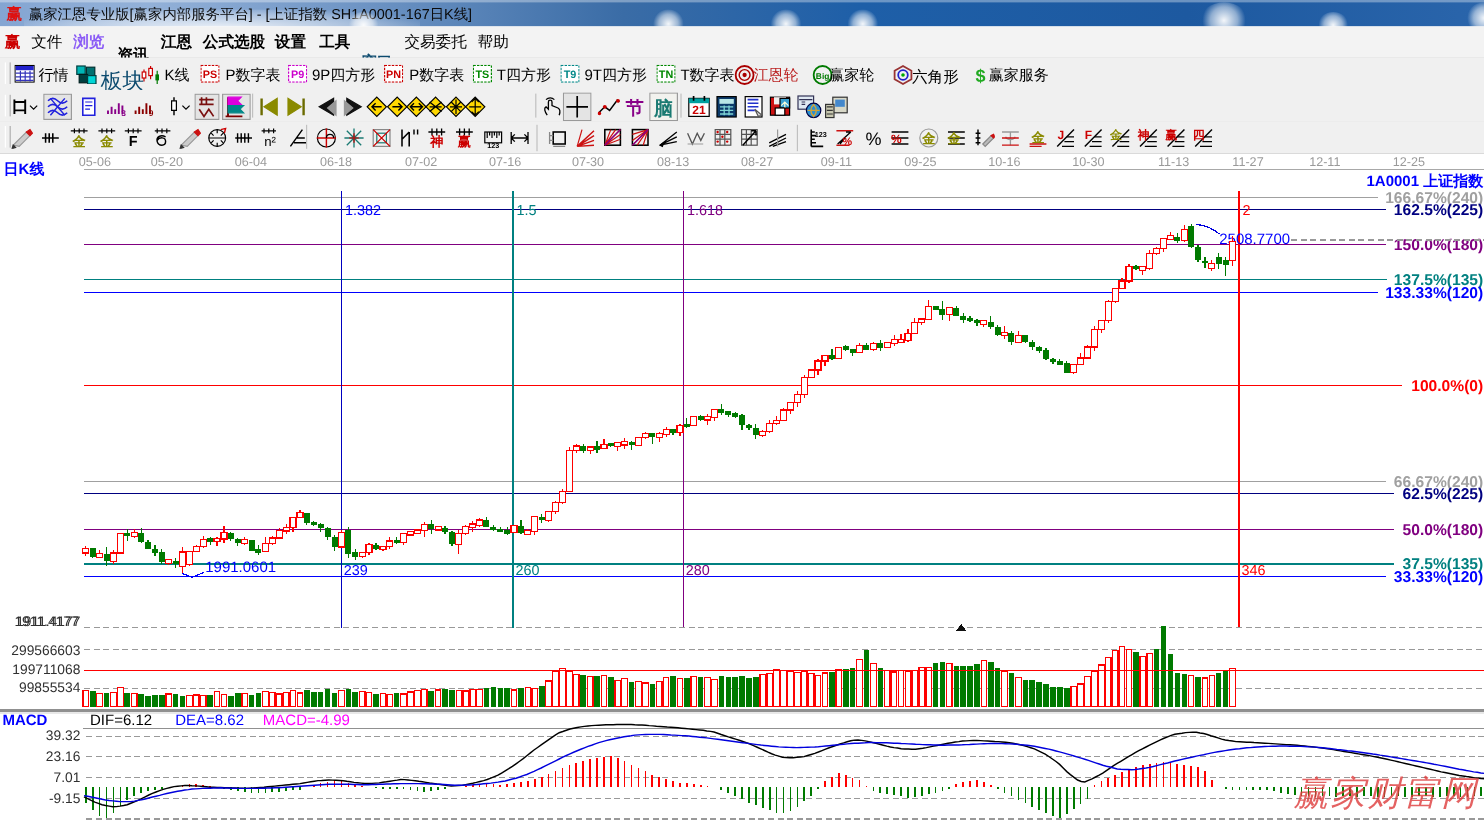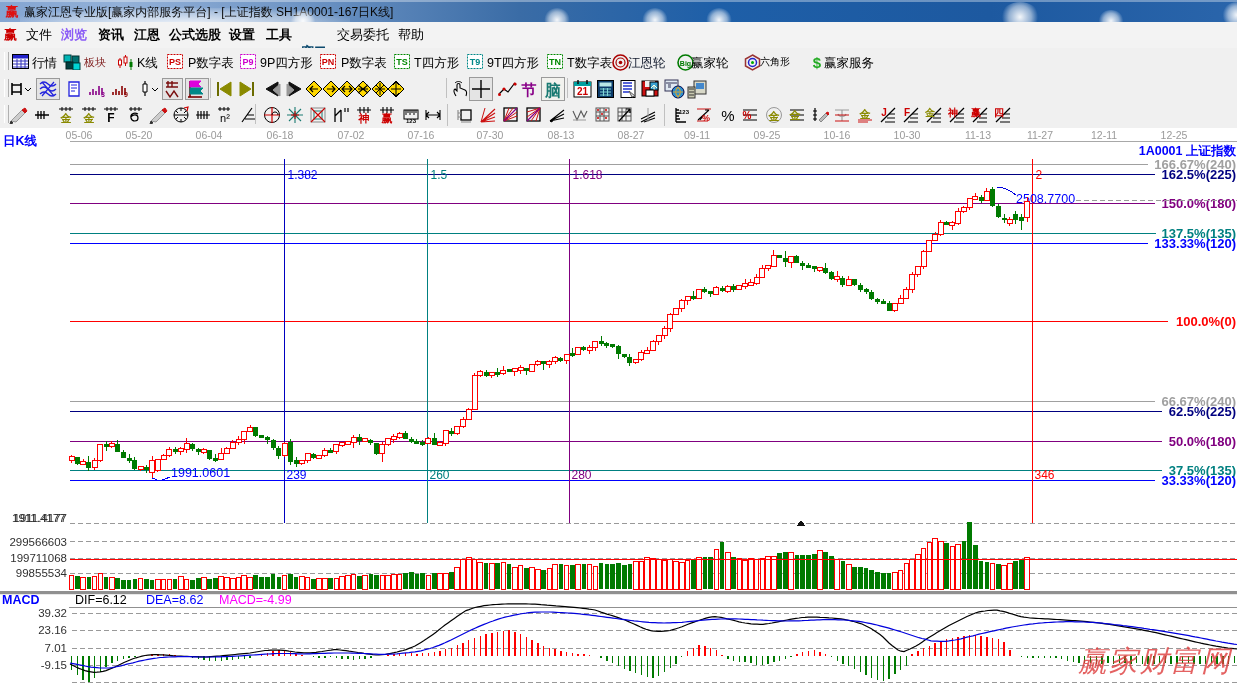--- a/index.html
+++ b/index.html
@@ -32,21 +32,21 @@
 <div class="blob" style="left:642px;top:8px;width:26px;height:24px"></div>
 <div class="blob" style="left:706px;top:8px;width:26px;height:24px"></div>
 <div class="blob" style="left:1000px;top:2px;width:40px;height:30px"></div>
 <div class="blob" style="left:1098px;top:10px;width:26px;height:22px"></div>
 <div class="blob" style="left:1222px;top:2px;width:30px;height:26px"></div>
 </div>
 <div id="menu">
     <span style="position:absolute;left:4px;top:4px;color:#cc0000;font-weight:bold">赢</span>
     <span style="position:absolute;left:26px;top:4px;color:#000;font-weight:normal">文件</span>
     <span style="position:absolute;left:61px;top:4px;color:#8b5cf6;font-weight:bold">浏览</span>
-    <span style="position:absolute;left:98px;top:4px;color:#000;font-weight:bold">资讯</span>
+    <span style="position:absolute;left:98px;top:15px;color:#000;font-weight:bold">资讯</span>
     <span style="position:absolute;left:134px;top:4px;color:#000;font-weight:bold">江恩</span>
     <span style="position:absolute;left:169px;top:4px;color:#000;font-weight:bold">公式选股</span>
     <span style="position:absolute;left:229px;top:4px;color:#000;font-weight:bold">设置</span>
     <span style="position:absolute;left:266px;top:4px;color:#000000;font-weight:bold">工具</span>
     <span style="position:absolute;left:301px;top:21px;color:#0c4a6e;font-weight:bold">窗口</span>
     <span style="position:absolute;left:337px;top:4px;color:#000;font-weight:normal">交易委托</span>
     <span style="position:absolute;left:398px;top:4px;color:#000;font-weight:normal">帮助</span>
   </div>
 <div id="tb1">
     <div class="grip"></div>
@@ -104,31 +104,31 @@
     </svg>
     <svg style="position:absolute;left:744px;top:6px" width="17" height="17" viewBox="0 0 17 17">
       <path d="M8.5 1 L15.5 5 L15.5 12 L8.5 16 L1.5 12 L1.5 5 Z" fill="none" stroke="#993333" stroke-width="1.5"></path>
       <circle cx="8.5" cy="8.5" r="4" fill="none" stroke="#2222cc" stroke-width="1.5"></circle>
       <circle cx="8.5" cy="8.5" r="1.5" fill="#00aa00"></circle>
     </svg>
     <svg style="position:absolute;left:810px;top:6px" width="14" height="17" viewBox="0 0 14 17">
       <text x="7" y="14" font-size="15" font-weight="bold" fill="#22aa22" text-anchor="middle">$</text>
     </svg>
     <span style="position:absolute;left:32px;top:7px;font-size:12.5px;color:#000">行情</span>
-    <span style="position:absolute;left:84px;top:7px;font-size:11px;color:#7f1d1d">板块</span>
+    <span style="position:absolute;left:84px;top:7px;font-size:18px;color:#0c4a6e">板块</span>
     <span style="position:absolute;left:137px;top:7px;font-size:12.5px;color:#000">K线</span>
     <span style="position:absolute;left:188px;top:7px;font-size:12.5px;color:#000">P数字表</span>
     <span style="position:absolute;left:260px;top:7px;font-size:12.5px;color:#000">9P四方形</span>
     <span style="position:absolute;left:341px;top:7px;font-size:12.5px;color:#000">P数字表</span>
     <span style="position:absolute;left:414px;top:7px;font-size:12.5px;color:#000">T四方形</span>
     <span style="position:absolute;left:487px;top:7px;font-size:12.5px;color:#000">9T四方形</span>
     <span style="position:absolute;left:567px;top:7px;font-size:12.5px;color:#000">T数字表</span>
-    <span style="position:absolute;left:628px;top:7px;font-size:12.5px;color:#0f172a">江恩轮</span>
+    <span style="position:absolute;left:628px;top:7px;font-size:12.5px;color:#b91c1c">江恩轮</span>
     <span style="position:absolute;left:691px;top:7px;font-size:12.5px;color:#000">赢家轮</span>
-    <span style="position:absolute;left:760px;top:7px;font-size:10px;color:#000">六角形</span>
+    <span style="position:absolute;left:760px;top:7px;font-size:13px;color:#000">六角形</span>
     <span style="position:absolute;left:824px;top:7px;font-size:12.5px;color:#000">赢家服务</span>
   </div>
 <div id="tb2">
     <div class="grip"></div>
     <svg style="position:absolute;left:10px;top:5px" width="22" height="18" viewBox="0 0 22 18">
       <path d="M2 3v12M2 5h9M2 12h9M11 3v12" stroke="#000" stroke-width="1.6" fill="none"></path>
       <path d="M15 8l3 3 3-3" stroke="#000" stroke-width="1" fill="none"></path>
     </svg>
     <svg style="position:absolute;left:36px;top:3px" width="24" height="22" viewBox="0 0 24 22">
       <rect x="0.5" y="0.5" width="23" height="21" fill="#e4e4e4" stroke="#9a9a9a"></rect>

